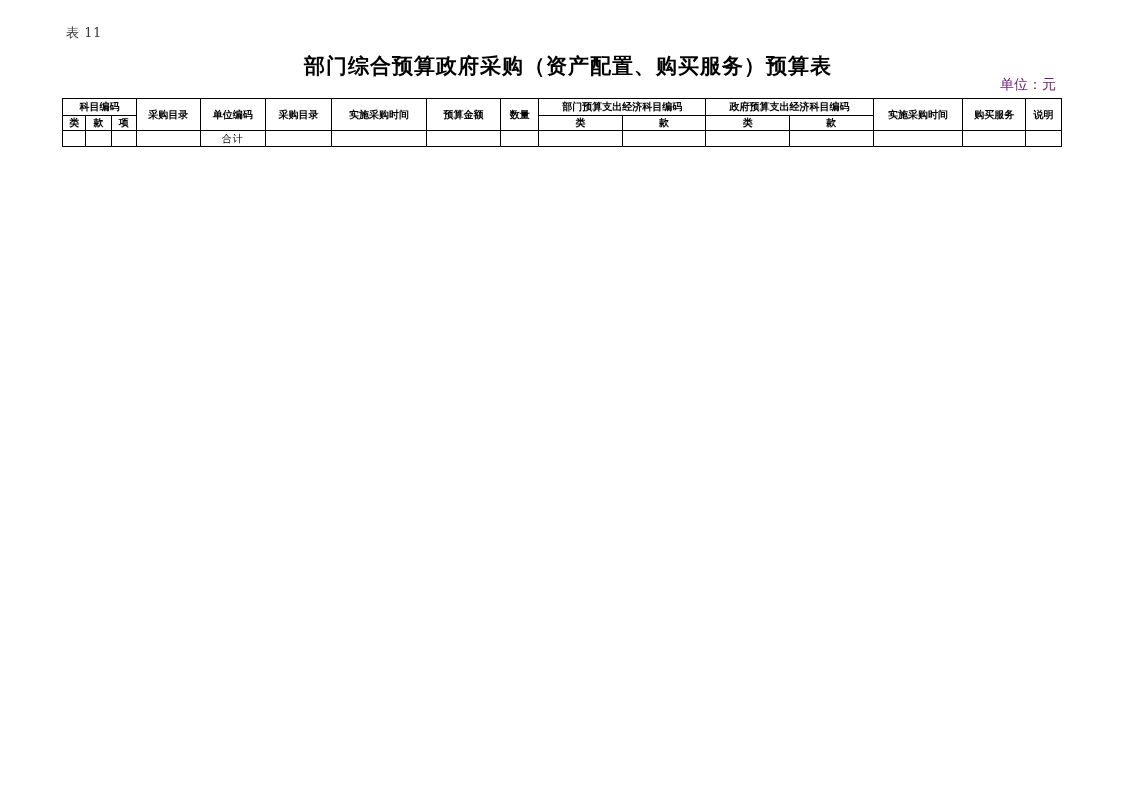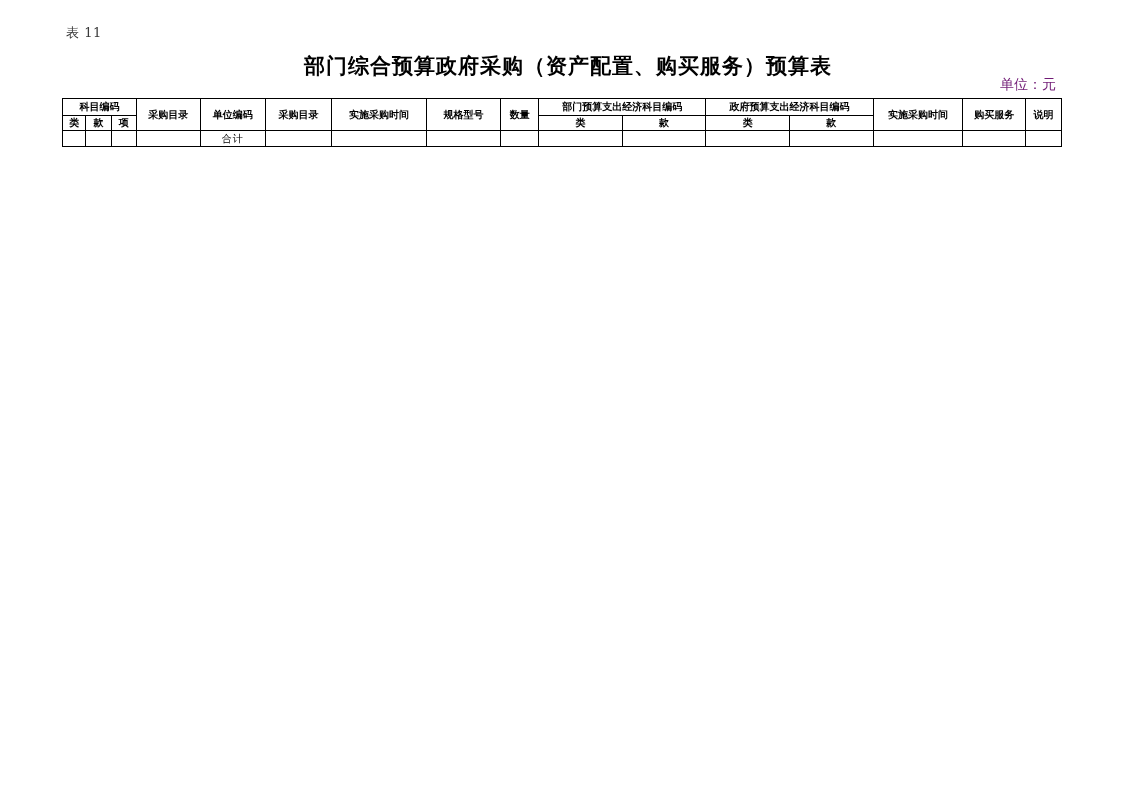--- a/index.html
+++ b/index.html
@@ -127,21 +127,21 @@
       <col style="width:59px">
       <col style="width:34px">
     </colgroup>
     <tbody>
       <tr class="header-top">
         <th colspan="3" class="hdr-group">科目编码</th>
         <th rowspan="2" class="hdr-small">采购目录</th>
         <th rowspan="2" class="hdr-small">单位编码</th>
         <th rowspan="2" class="hdr-small">采购目录</th>
         <th rowspan="2" class="hdr-small">实施采购时间</th>
-        <th rowspan="2" class="hdr-small">规格型号</th>
+        <th rowspan="2" class="hdr-small">预算金额</th>
         <th rowspan="2" class="hdr-small">数量</th>
         <th colspan="2" class="hdr-group">部门预算支出经济科目编码</th>
         <th colspan="2" class="hdr-group">政府预算支出经济科目编码</th>
         <th rowspan="2" class="hdr-small">实施采购时间</th>
         <th rowspan="2" class="hdr-small">购买服务</th>
         <th rowspan="2" class="hdr-small">说明</th>
       </tr>
       <tr class="header-bottom">
         <th class="hdr-small">类</th>
         <th class="hdr-small">款</th>

